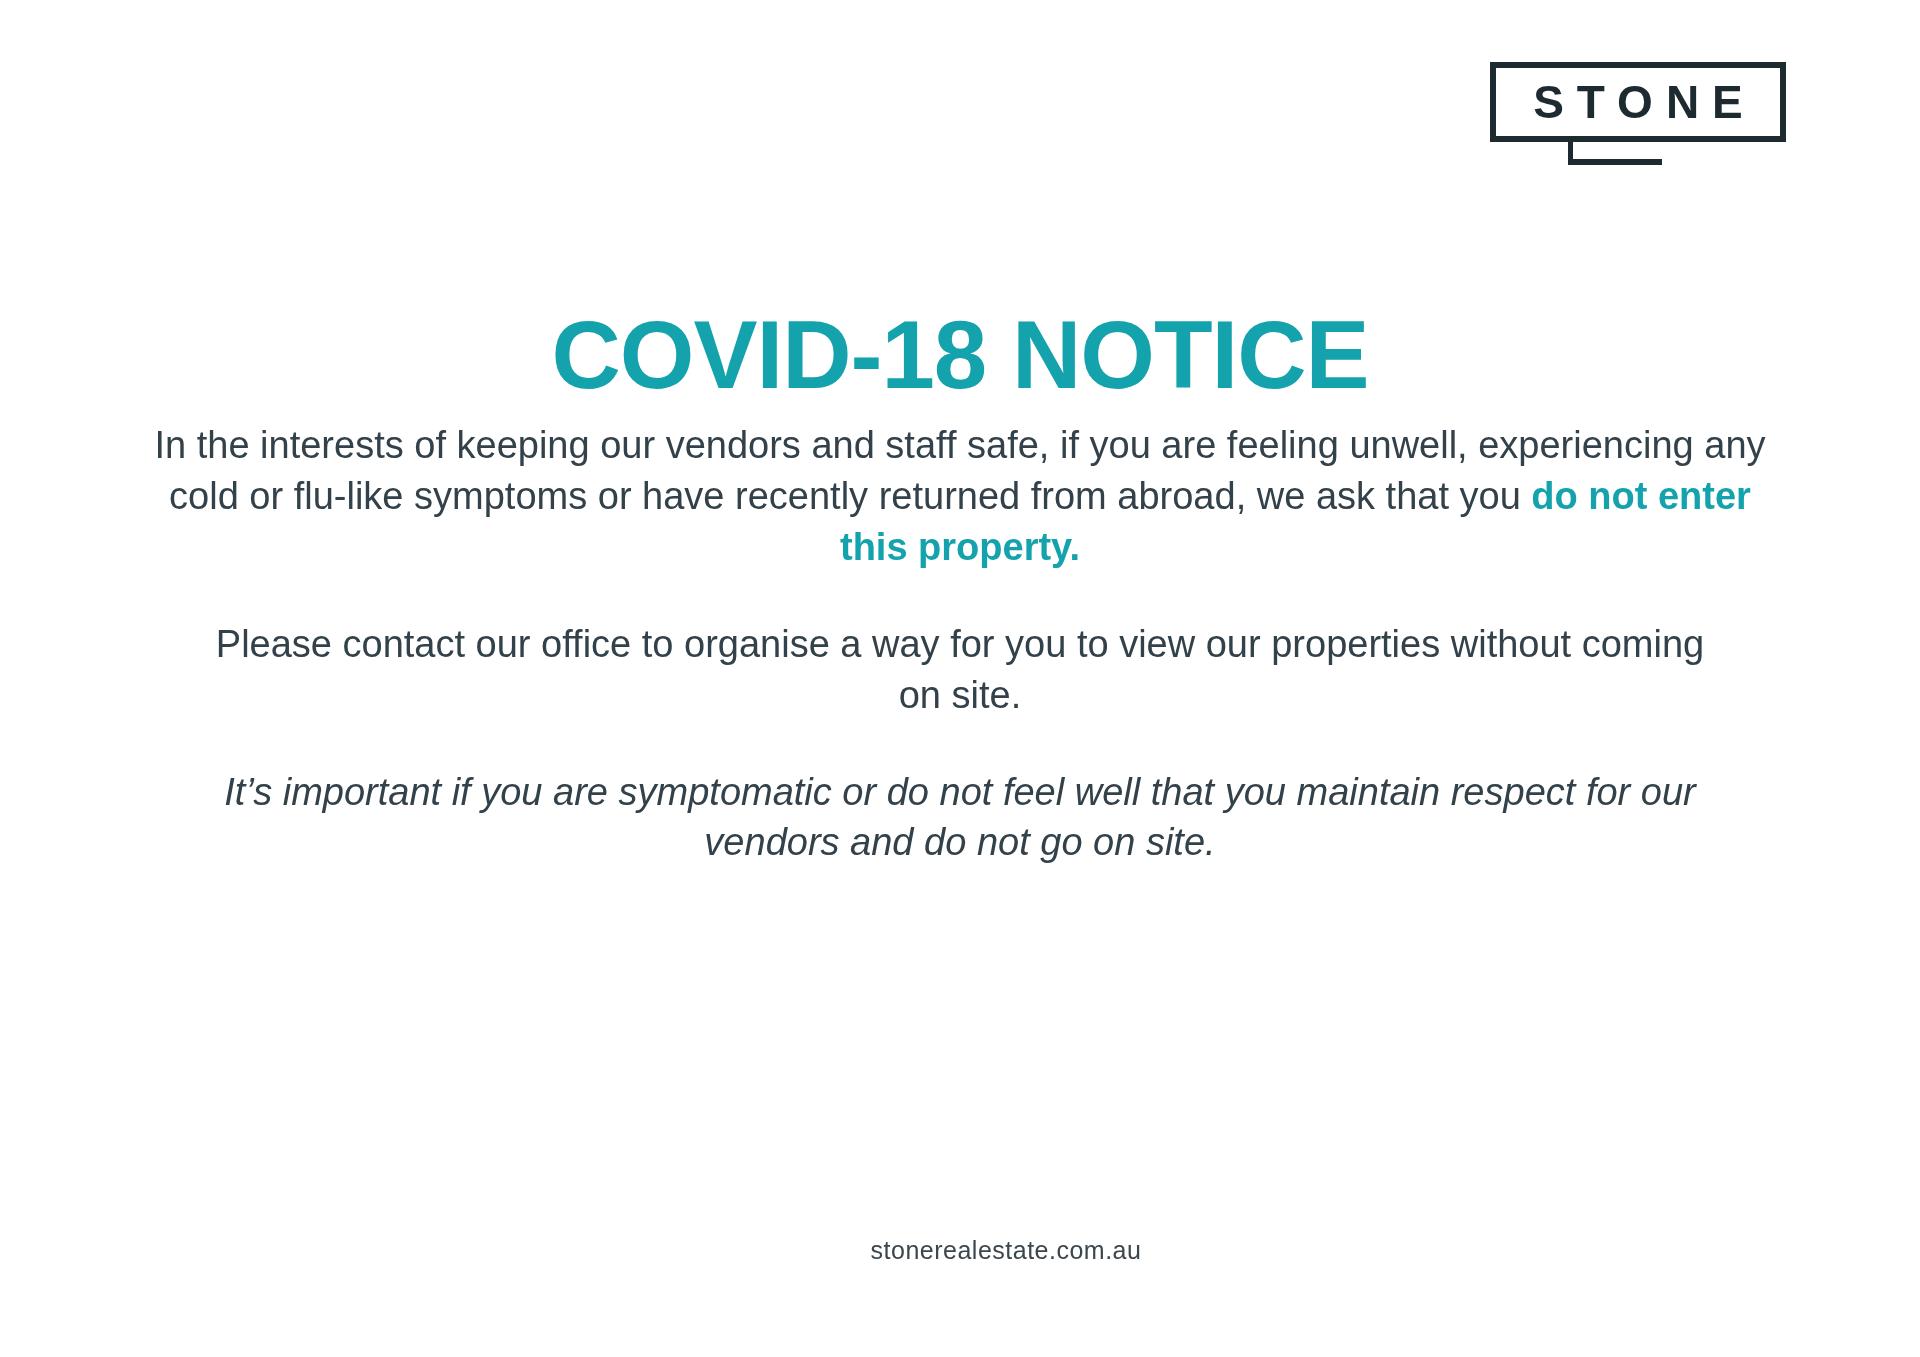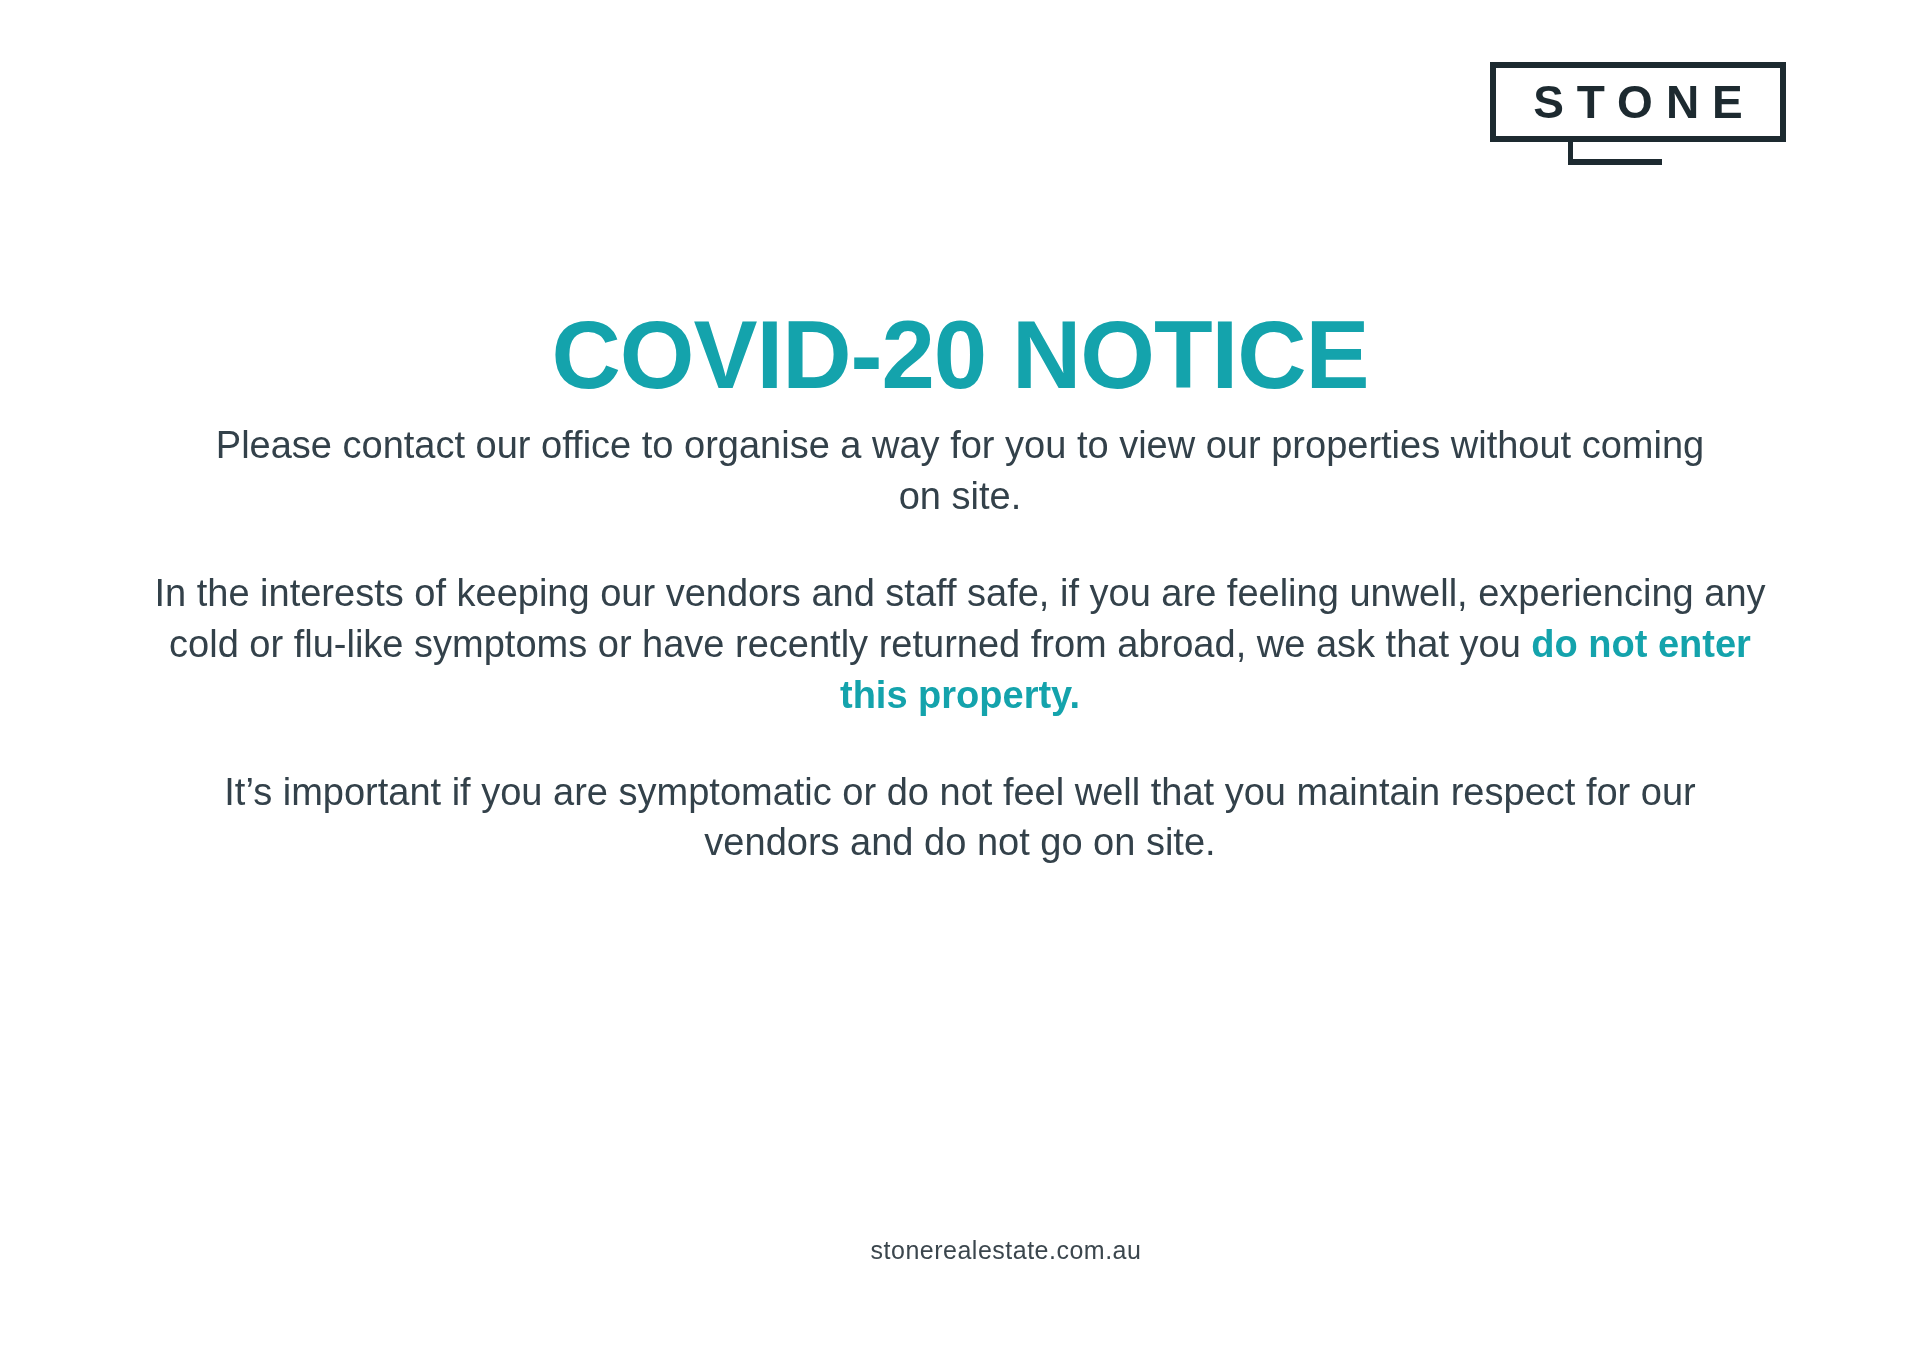--- a/index.html
+++ b/index.html
@@ -95,21 +95,21 @@
   }
   .para:last-child {
     margin-bottom: 0;
   }
   .para .hl {
     color: #14a3ac;
     font-weight: bold;
   }
   .p1 { width: 1620px; margin-left: auto; margin-right: auto; }
   .p2 { width: 1510px; margin-left: auto; margin-right: auto; }
-  .p3 { width: 1580px; margin-left: auto; margin-right: auto; }
+  .p3 { width: 1580px; margin-left: auto; margin-right: auto; font-style: italic; }
   .p4 { width: 1400px; margin-left: auto; margin-right: auto; }
   .p5 { width: 1480px; margin-left: auto; margin-right: auto; }
 
   
   .footer {
     position: absolute;
     bottom: 92px;
     left: 0;
     width: 100%;
     text-align: center;
@@ -127,23 +127,23 @@
 
   <div class="logo-wrap">
     <div class="logo-box">
       <span class="logo-text">STONE</span>
     </div>
     <svg class="logo-tail" viewBox="0 0 96 32">
       <polyline points="2,2 2,26 94,26" fill="none" stroke="#1d2a30" stroke-width="6"></polyline>
     </svg>
   </div>
 
-  <h1 class="title">COVID-20 NOTICE</h1>
+  <h1 class="title">COVID-18 NOTICE</h1>
 
   <div class="body-copy">
+    <p class="para p1"><span>In the interests of keeping our vendors and staff safe, if you are feeling unwell, experiencing any cold or flu-like symptoms or have recently returned from abroad, we ask that you </span><span class="hl">do not enter this property.</span></p>
     <p class="para p2"><span>Please contact our office to organise a way for you to view our properties without coming on site.</span></p>
-    <p class="para p1"><span>In the interests of keeping our vendors and staff safe, if you are feeling unwell, experiencing any cold or flu-like symptoms or have recently returned from abroad, we ask that you </span><span class="hl">do not enter this property.</span></p>
     <p class="para p3"><span>It’s important if you are symptomatic or do not feel well that you maintain respect for our vendors and do not go on site.</span></p>
   </div>
 
   <div class="footer">stonerealestate.com.au</div>
 
 </div>
 
 </body></html>

